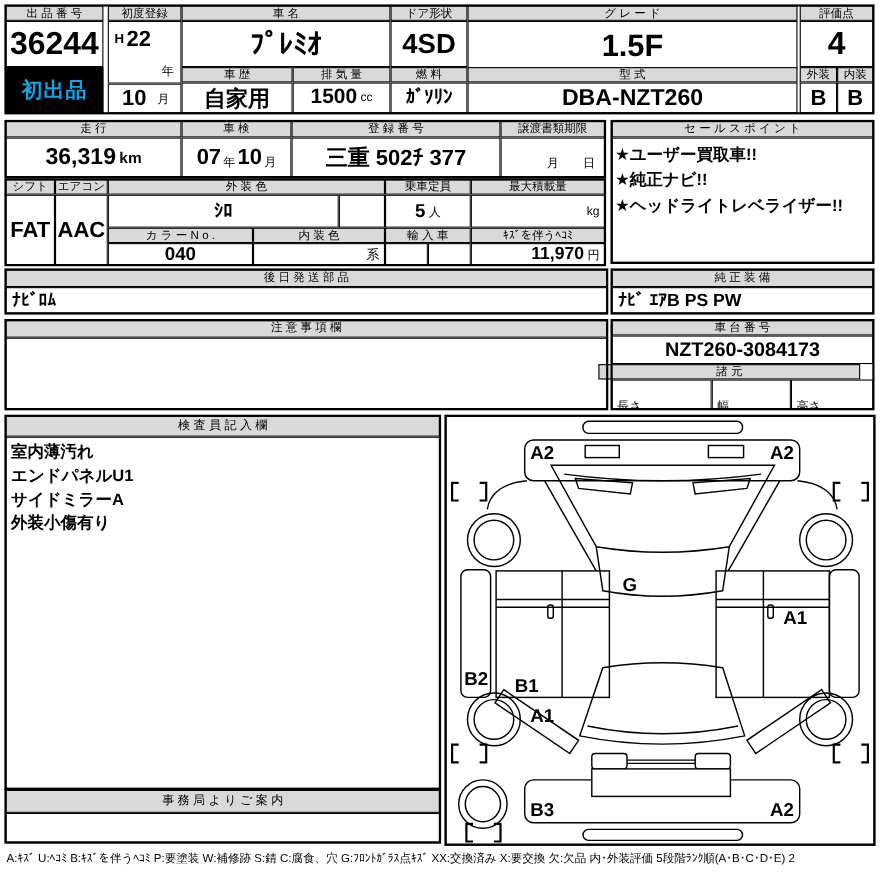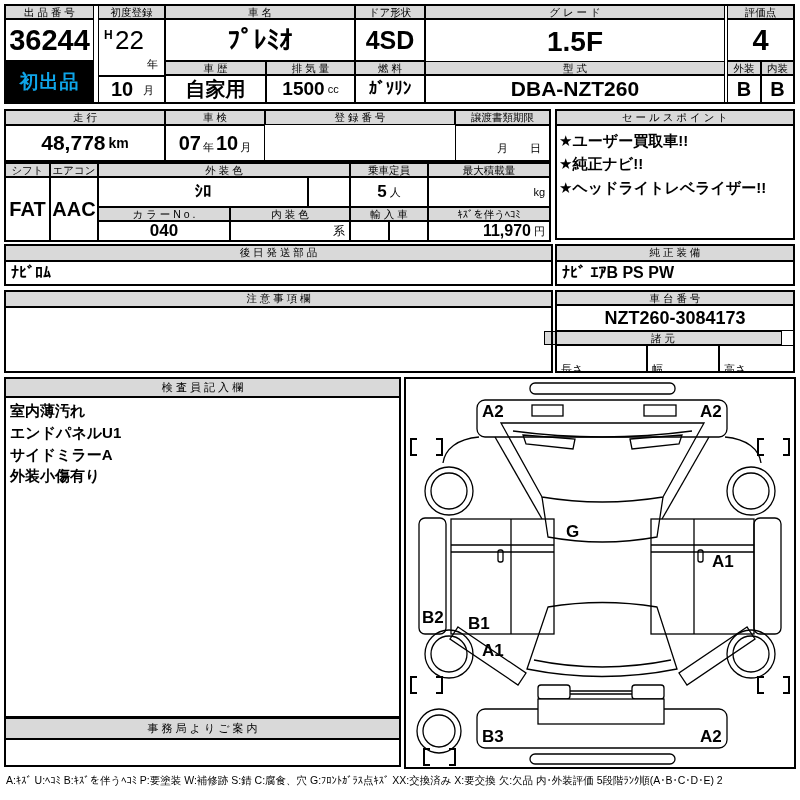--- a/index.html
+++ b/index.html
@@ -27,21 +27,21 @@
 
 <div class="sheet">
 
   <div class="c h" style="left:5px;top:5px;width:89px;height:14px">出 品 番 号</div>
   <div class="c v big" style="left:5px;top:19px;width:89px;height:42px">36244</div>
   <div class="c badge" style="left:5px;top:61px;width:89px;height:42px">初出品</div>
 
   <div class="c h" style="left:98px;top:5px;width:67px;height:14px">初度登録</div>
   <div class="c" style="left:98px;top:19px;width:67px;height:57px">
     <span style="position:absolute;left:5px;top:8px;font-size:12px;font-weight:700">H</span>
-    <span style="position:absolute;left:16px;top:5px;font-size:26px;font-weight:400">22</span>
+    <span style="position:absolute;left:16px;top:5px;font-size:20px;font-weight:700">22</span>
     <span class="small-suf" style="position:absolute;right:6px;bottom:3px">年</span>
   </div>
   <div class="c" style="left:98px;top:76px;width:67px;height:27px">
     <span style="position:absolute;left:12px;top:1px;font-size:20px;font-weight:700">10</span>
     <span class="small-suf" style="position:absolute;right:10px;bottom:4px">月</span>
   </div>
 
   <div class="c h" style="left:165px;top:5px;width:190px;height:14px">車  名</div>
   <div class="c v med" style="left:165px;top:19px;width:190px;height:42px;font-size:26px">ﾌﾟﾚﾐｵ</div>
   <div class="c h" style="left:165px;top:61px;width:101px;height:14px">車 歴</div>
@@ -64,31 +64,32 @@
 
   <div class="c h" style="left:727px;top:5px;width:67px;height:14px">評価点</div>
   <div class="c v big" style="left:727px;top:19px;width:67px;height:42px">4</div>
   <div class="c h" style="left:727px;top:61px;width:34px;height:14px">外装</div>
   <div class="c h" style="left:761px;top:61px;width:33px;height:14px">内装</div>
   <div class="c v" style="left:727px;top:75px;width:34px;height:28px;font-size:20px">B</div>
   <div class="c v" style="left:761px;top:75px;width:33px;height:28px;font-size:20px">B</div>
 
   <div class="c h" style="left:5px;top:110px;width:160px;height:15px">走 行</div>
   <div class="c v" style="left:5px;top:125px;width:160px;height:36px;font-size:21px">
-    <span>48,778</span>
+    <span>36,319</span>
       <span class="unit" style="font-size:14px;font-weight:700">km</span>
   </div>
   <div class="c h" style="left:165px;top:110px;width:100px;height:15px">車 検</div>
   <div class="c v" style="left:165px;top:125px;width:100px;height:36px;font-size:20px">
     <span>07</span>
       <span class="small-suf" style="margin:8px 2px 0 2px">年</span>
       <span>10</span>
       <span class="small-suf" style="margin:8px 0 0 2px">月</span>
   </div>
   <div class="c h" style="left:265px;top:110px;width:190px;height:15px">登 録 番 号</div>
+  <div class="c v" style="left:265px;top:125px;width:190px;height:36px;font-size:20px">三重 502ﾁ 377</div>
   <div class="c h" style="left:455px;top:110px;width:95px;height:15px">譲渡書類期限</div>
   <div class="c" style="left:455px;top:125px;width:95px;height:36px">
     <span style="position:absolute;right:8px;bottom:4px;font-size:11px">月　　日</span>
   </div>
 
   <div class="c h" style="left:556px;top:110px;width:238px;height:15px">セ ー ル ス ポ イ ン ト</div>
   <div class="c" style="left:556px;top:125px;width:238px;height:114px;padding:3px 2px">
     <div class="sales-line">★ユーザー買取車!!</div>
     <div class="sales-line">★純正ナビ!!</div>
     <div class="sales-line">★ヘッドライトレベライザー!!</div>

